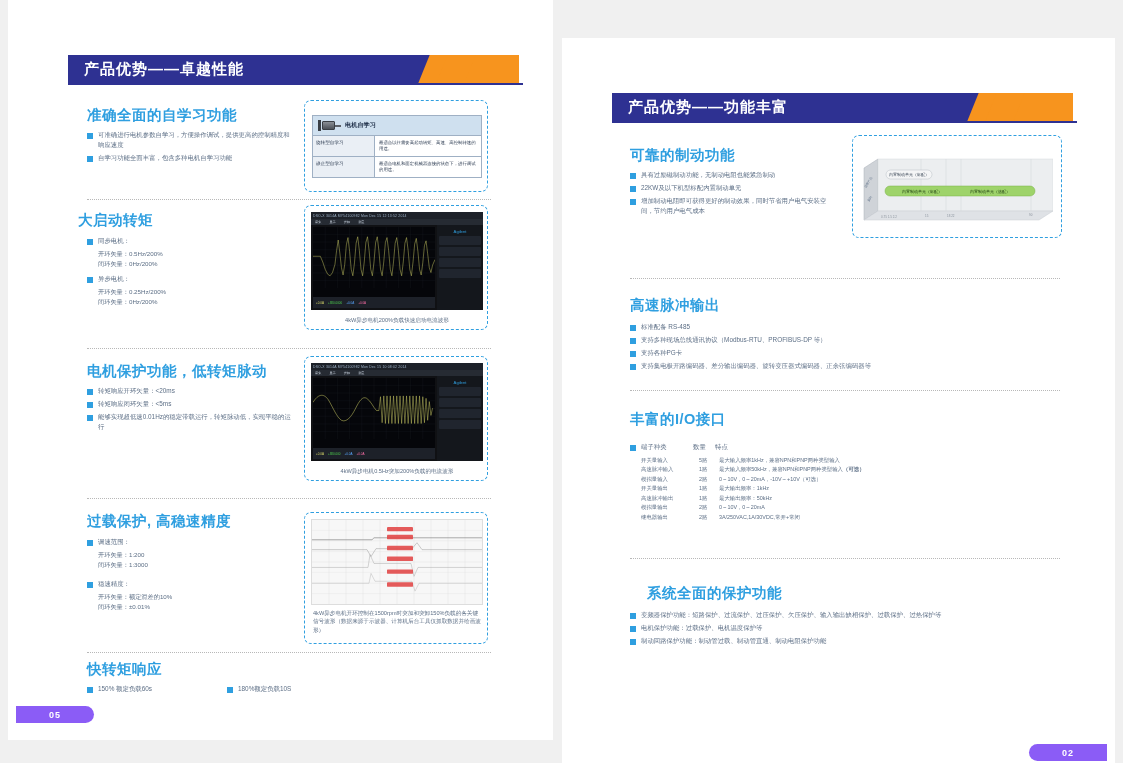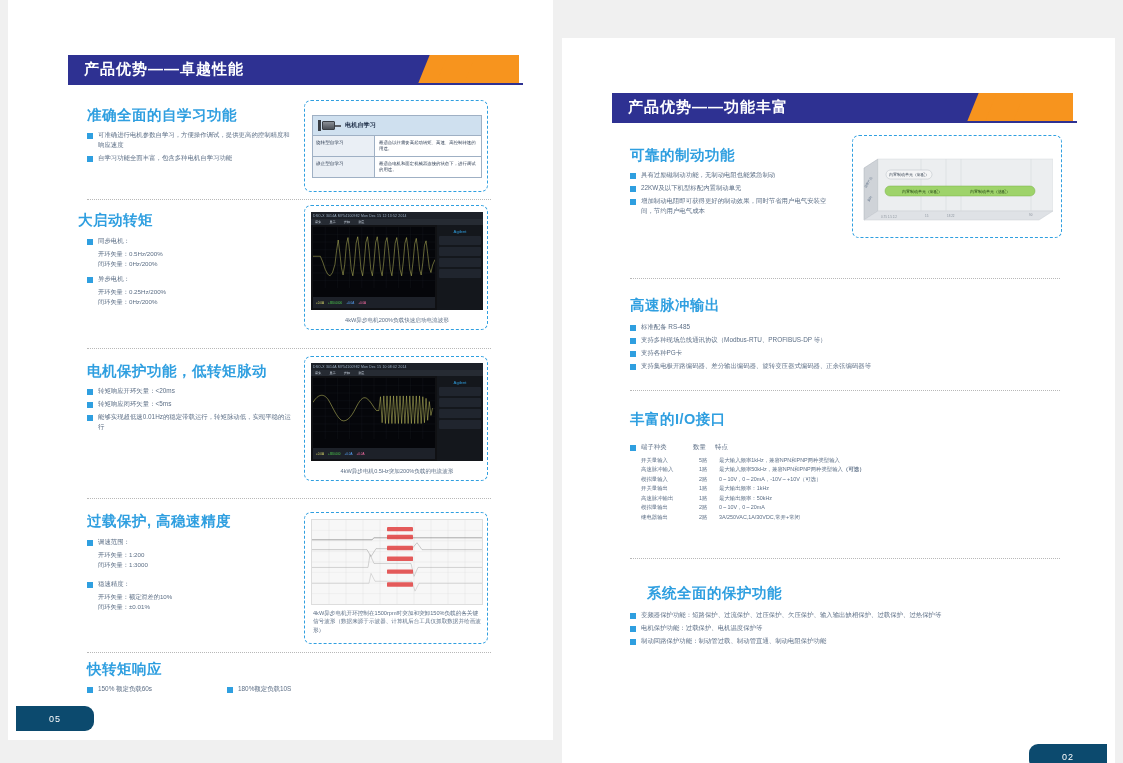--- a/index.html
+++ b/index.html
@@ -114,23 +114,23 @@
 
   
   .iotab { position:absolute; font-size:5.4px; color:#5d6f86; }
   .iotab .r { display:flex; line-height:1.75; }
   .iotab .k { width:58px; flex:0 0 58px; }
   .iotab .n { width:20px; flex:0 0 20px; }
   .iotab .v { flex:1; }
 
   
   .pagenum {
-    position:absolute; height:25px; background:#0c4a6e; color:#fff;
+    position:absolute; height:17px; background:#8b5cf6; color:#fff;
     display:flex; align-items:center; justify-content:center;
-    font-size:9px; font-weight:normal; letter-spacing:1px;
+    font-size:9px; font-weight:bold; letter-spacing:1px;
   }
   .pagenum.l { left:8px; width:78px; top:706px; border-radius:0 9px 9px 0; }
   .pagenum.r { right:8px; width:78px; top:706px; border-radius:9px 0 0 9px; }
   .twocol { display:flex; }
 </style>
 </head>
 <body>
 
 <div class="spread">
 

